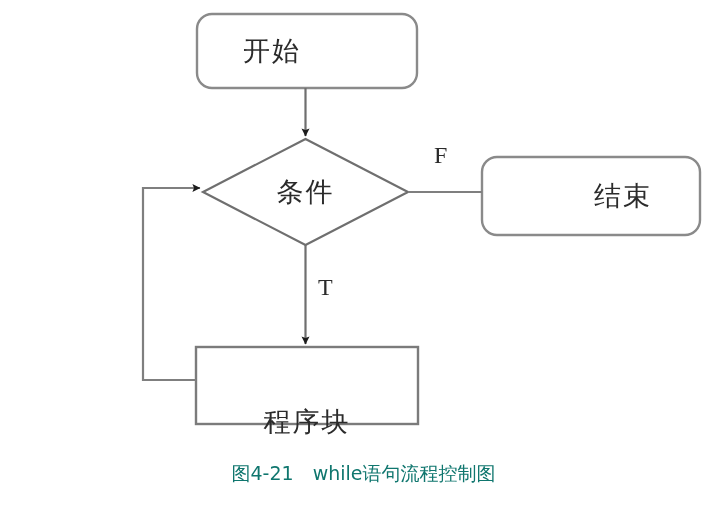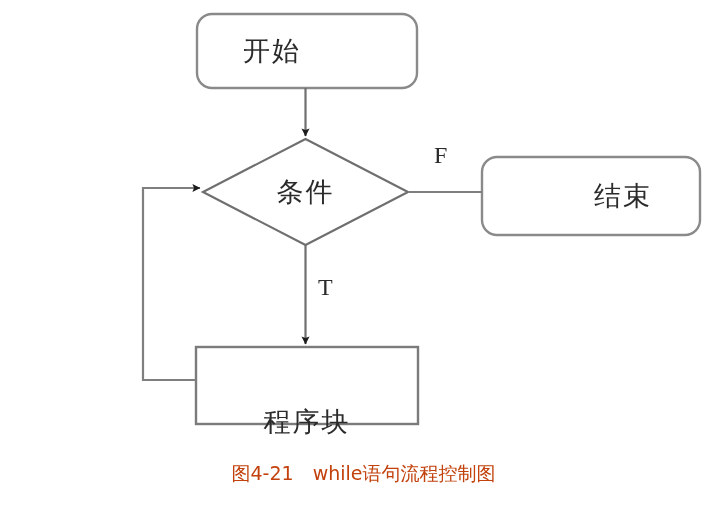--- a/index.html
+++ b/index.html
@@ -54,21 +54,21 @@
   #label-true  { left: 318px; top: 274px; }
 
   #figure-caption {
     position: absolute;
     left: 0;
     top: 461px;
     width: 727px;
     text-align: center;
     font-family: "DejaVu Sans", "Liberation Sans", sans-serif;
     font-size: 19px;
-    color: #c2410c;
+    color: #0f766e;
     white-space: pre;
   }
 </style>
 </head>
 <body>
 
 <svg id="flow-canvas" viewBox="0 0 727 505">
   <defs>
     <marker id="arrow-head" markerWidth="9" markerHeight="9" refX="7.6" refY="4" orient="auto" markerUnits="userSpaceOnUse">
       <path d="M0,0 L8,4 L0,8 L1.6,4 Z" fill="#1c1c1c"></path>

